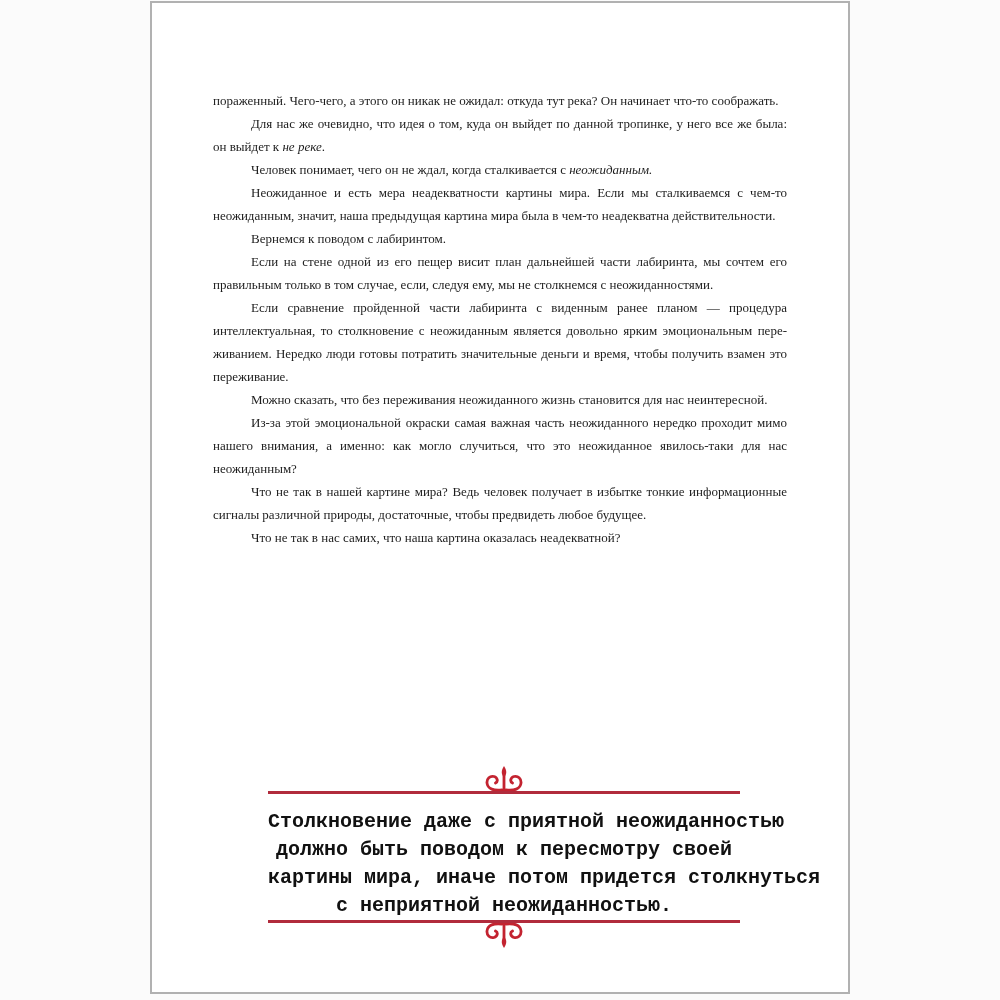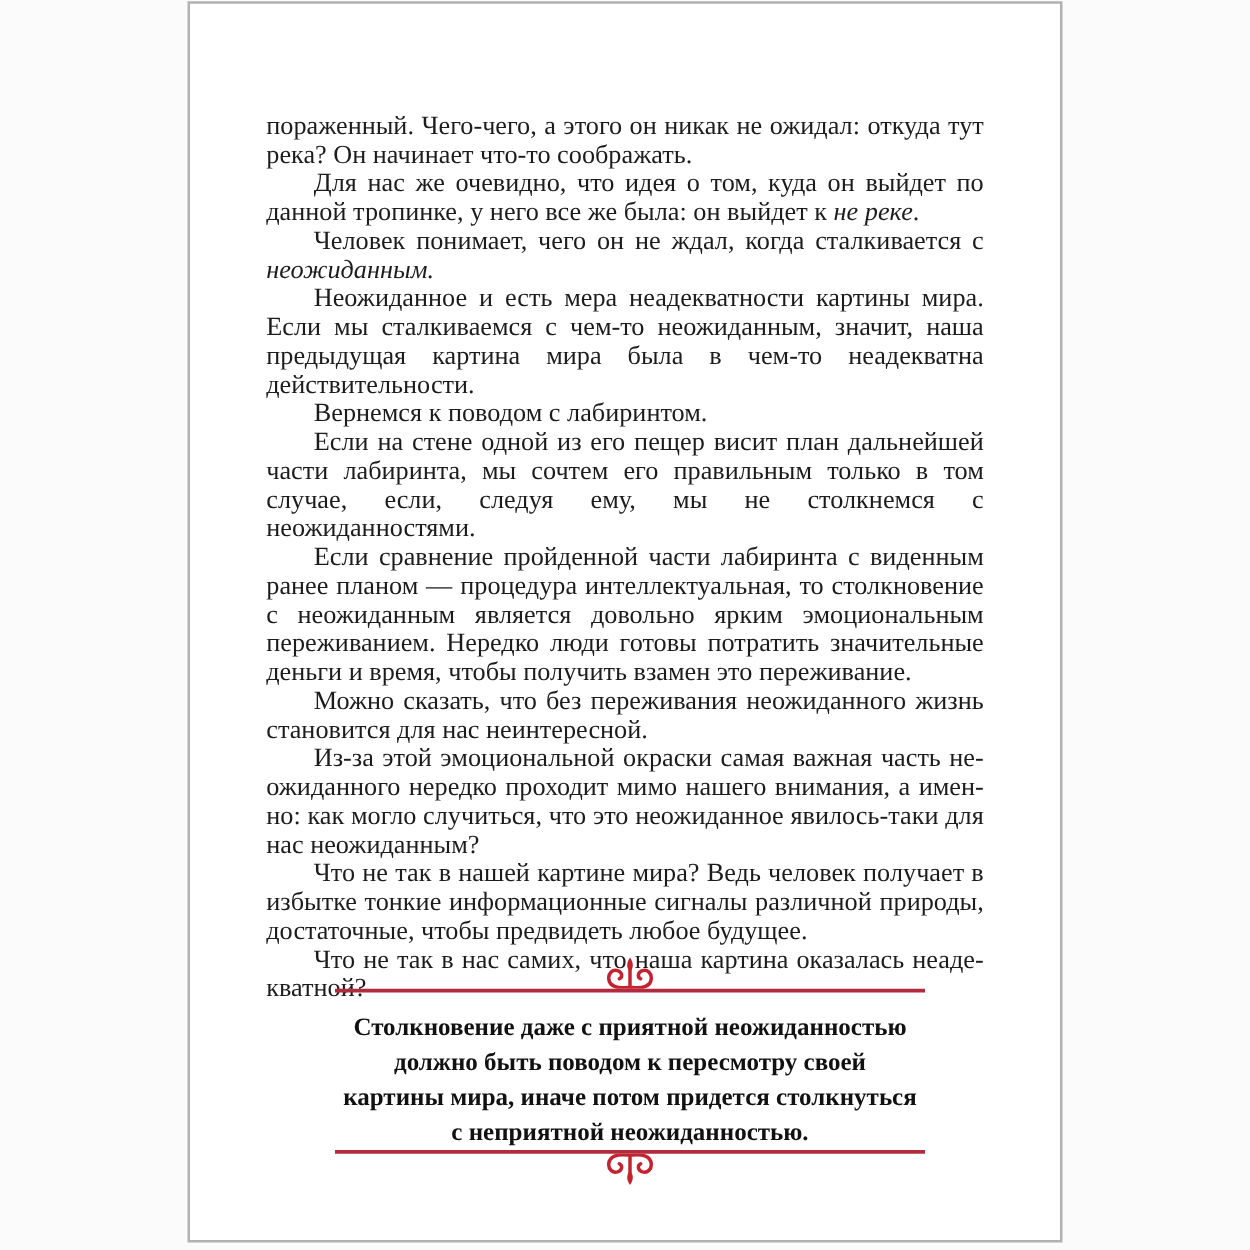--- a/index.html
+++ b/index.html
@@ -21,21 +21,21 @@
     left:150px;top:1px;
     width:700px;height:993px;
     box-sizing:border-box;
     background:#ffffff;
     border:2px solid var(--page-border);
   }
   .body-text{
     position:absolute;
     left:61px;right:61px;top:86px;
     color:var(--ink);
-    font-size:21px;
+    font-size:13px;
     line-height:23px;
     text-align:justify;
   }
   .body-text p{
     margin:0;
     text-indent:38px;
   }
   .body-text p.no-indent{
     text-indent:0;
   }
@@ -55,21 +55,21 @@
   .ornament.flipped{
     transform:scaleY(-1);
   }
   .rule{
     height:3px;
     background:var(--rule-red);
   }
   .quote-text{
     margin:14px 0 0 0;
     text-align:center;
-    font-family:Liberation Serif, serif;
+    font-family:Liberation Mono, monospace;
     font-weight:bold;
     font-size:20px;
     line-height:28px;
     color:#111111;
   }
   .quote-text div{
     white-space:nowrap;
   }
 </style>
 </head>

